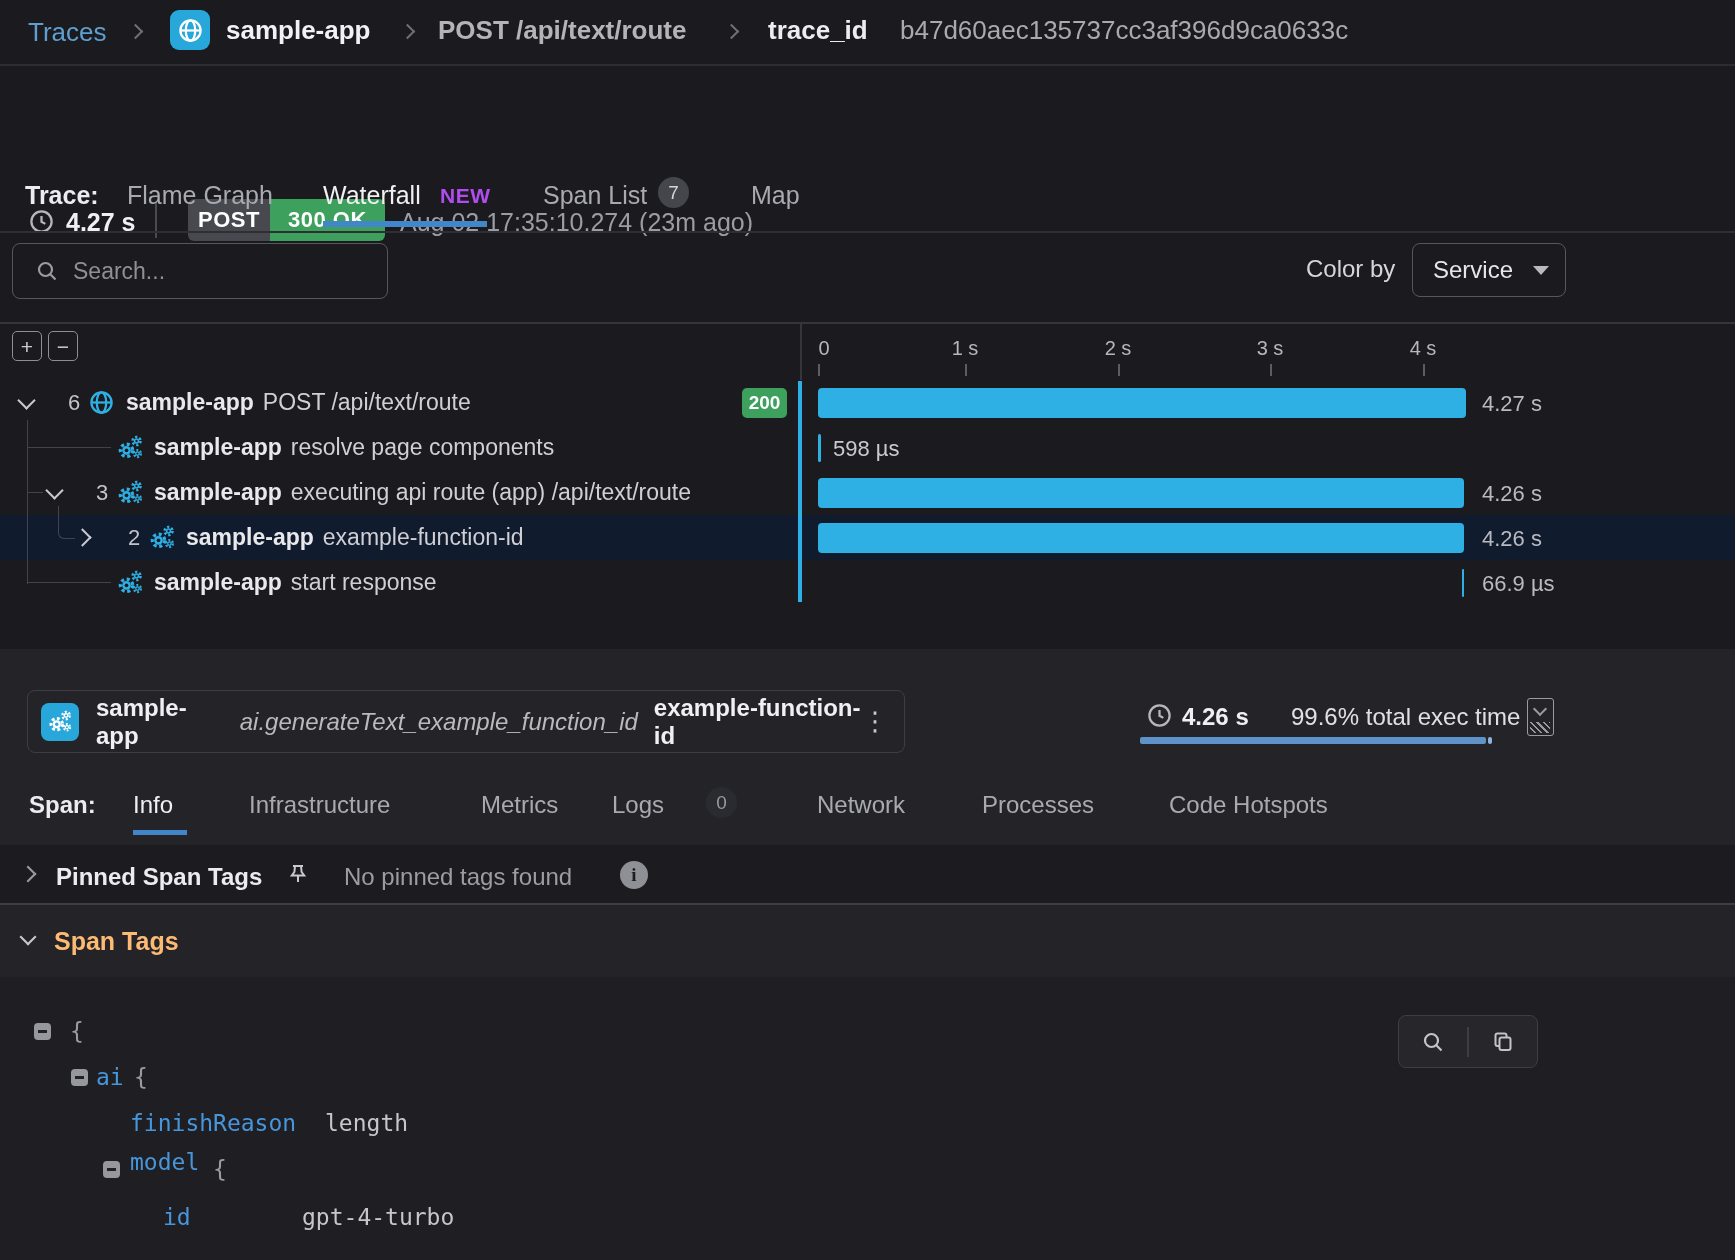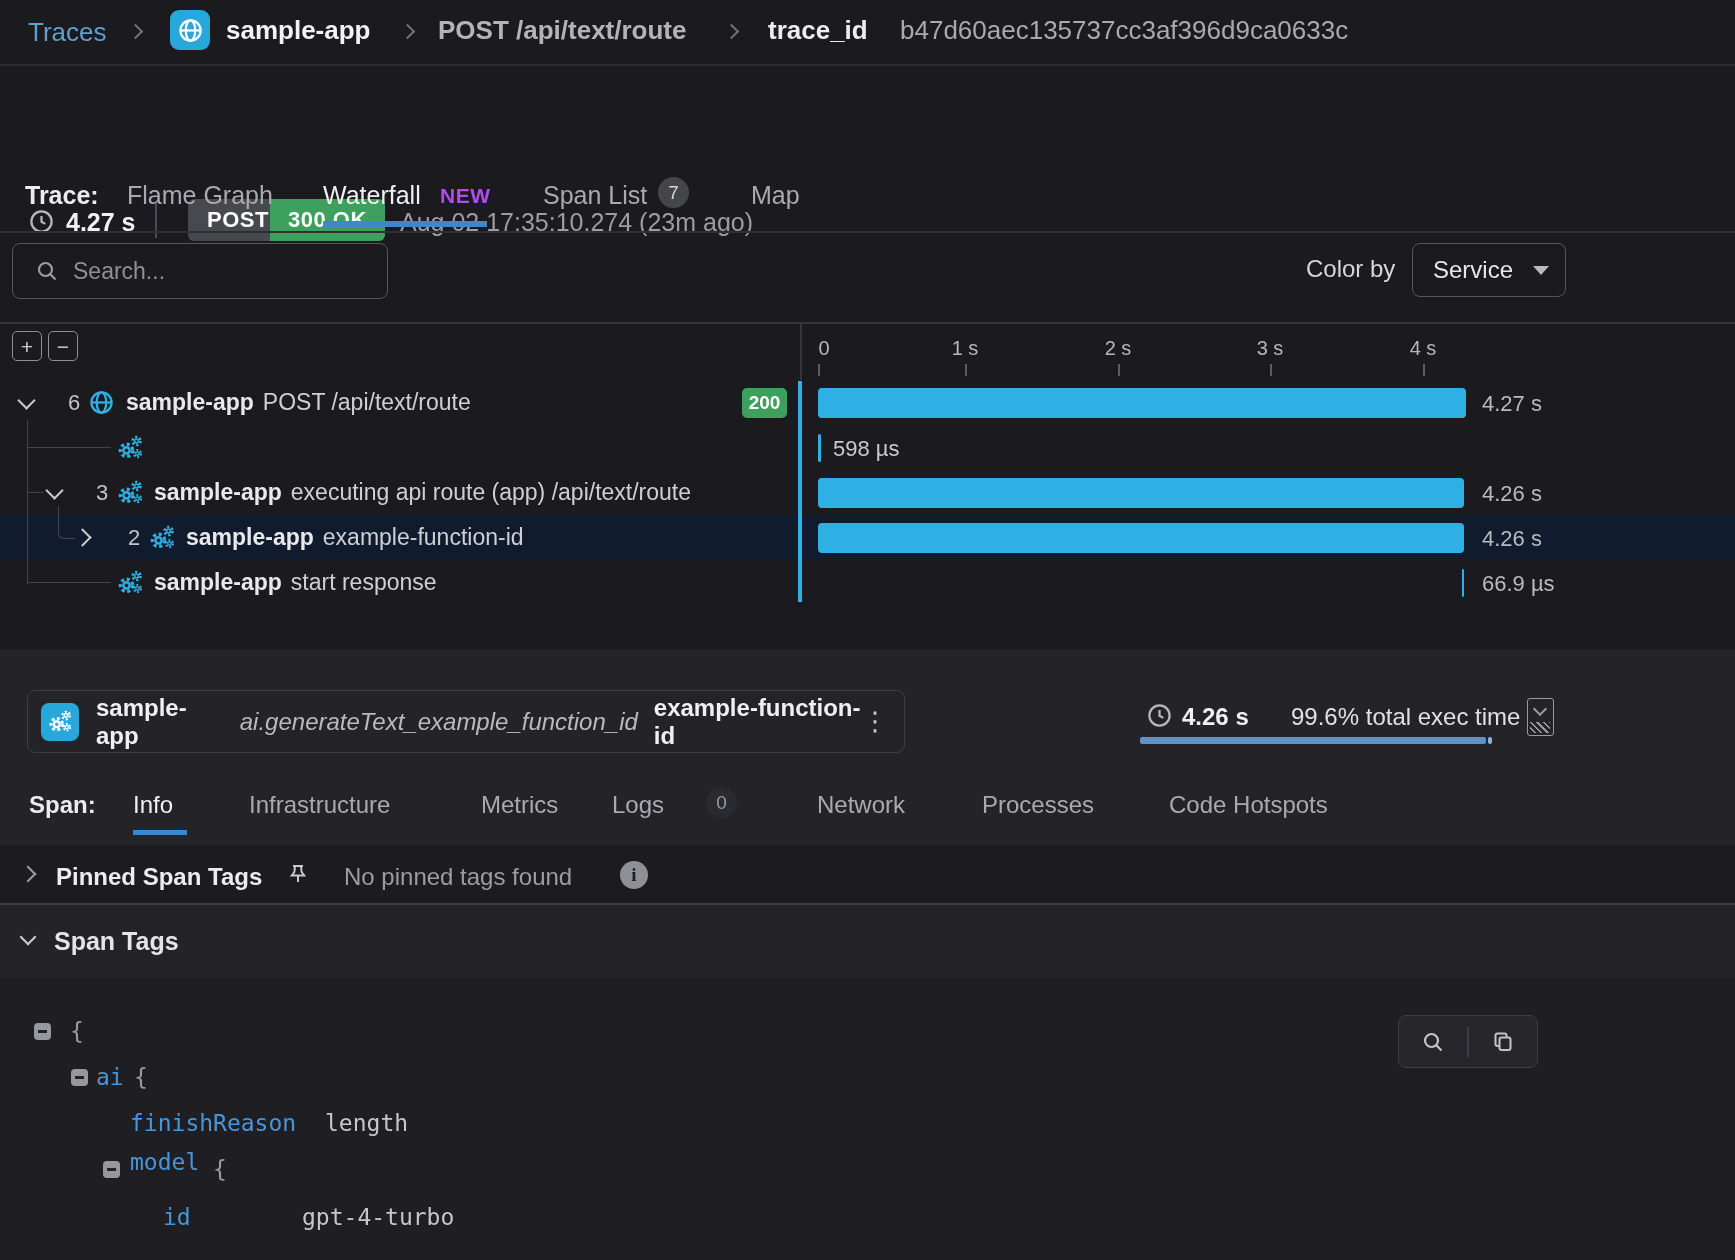--- a/index.html
+++ b/index.html
@@ -64,21 +64,21 @@
   </div>
   <div class="abs" style="left:0;top:64px;width:1735px;height:2px;background:#2c2c31;"></div>
 
   <div class="abs" style="left:0;top:96px;width:1735px;height:54px;">
     <svg class="abs" style="left:28px;top:112px;" width="27" height="27" viewBox="0 0 24 24" fill="none" stroke="#b6b6bd" stroke-width="2">
       <circle cx="12" cy="12" r="9"></circle>
         <path d="M12 7.2v5l3.4 1.9"></path>
     </svg>
     <span class="abs bold" style="left:66px;top:112px;font-size:25px;color:#f0f0f2;">4.27 s</span>
     <span class="abs" style="left:155px;top:106px;width:2px;height:36px;background:#4a4a52;"></span>
-    <span class="abs pill" style="left:188px;top:103px;height:42px;padding:0 19px;background:#48484f;border-radius:6px 0 0 6px;font-size:22px;letter-spacing:.5px;">POST</span>
+    <span class="abs pill" style="left:188px;top:103px;height:42px;padding:0 10px;background:#48484f;border-radius:6px 0 0 6px;font-size:22px;letter-spacing:.5px;">POST</span>
     <span class="abs pill" style="left:270px;top:103px;height:42px;padding:0 18px;background:#3da05d;border-radius:0 6px 6px 0;font-size:22px;letter-spacing:.5px;">300 OK</span>
     <span class="abs" style="left:400px;top:112px;font-size:25px;color:#9c9ca4;">Aug 02 17:35:10.274 (23m ago)</span>
   </div>
 
   <div class="abs" style="left:0;top:165px;width:1735px;height:66px;">
     <span class="abs bold" style="left:25px;top:16px;font-size:25px;color:#ececef;">Trace:</span>
     <span class="abs gray" style="left:127px;top:16px;font-size:25px;">Flame Graph</span>
     <span class="abs" style="left:323px;top:16px;font-size:25px;color:#f0f0f2;font-weight:500;">Waterfall</span>
     <span class="abs bold" style="left:440px;top:19px;font-size:21px;color:#b14cf0;letter-spacing:.5px;">NEW</span>
     <span class="abs gray" style="left:543px;top:16px;font-size:25px;">Span List</span>
@@ -149,20 +149,21 @@
         <circle cx="9" cy="14" r="5.3" fill="none" stroke="#2fb0e4" stroke-width="2.8" stroke-dasharray="2.6 2.3"></circle>
           <circle cx="9" cy="14" r="3.7" fill="#2fb0e4"></circle>
           <circle cx="9" cy="14" r="1.6" fill="#1b1b1f"></circle>
         <circle cx="17.6" cy="6" r="3.4" fill="none" stroke="#2fb0e4" stroke-width="2.2" stroke-dasharray="1.9 1.7"></circle>
           <circle cx="17.6" cy="6" r="2.3" fill="#2fb0e4"></circle>
           <circle cx="17.6" cy="6" r="1" fill="#1b1b1f"></circle>
         <circle cx="18.4" cy="16.8" r="2.9" fill="none" stroke="#2fb0e4" stroke-width="2" stroke-dasharray="1.6 1.5"></circle>
           <circle cx="18.4" cy="16.8" r="2" fill="#2fb0e4"></circle>
           <circle cx="18.4" cy="16.8" r=".9" fill="#1b1b1f"></circle>
       </svg>
+      <span class="treetxt" style="left:154px;"><span class="svc">sample-app</span><span class="opname">resolve page components</span></span>
       <div class="bar" style="left:818px;top:9px;width:3px;height:28px;"></div>
       <span class="durlbl" style="left:833px;top:11px;color:#c9c9cf;">598 µs</span>
     </div>
 
     <div class="abs" style="left:0;top:148px;width:1735px;height:45px;">
       <span class="rowchev chev cd" style="left:48px;top:14px;"></span>
       <span class="cnt" style="left:96px;">3</span>
       <svg class="gears" style="left:116px;top:9px;" width="28" height="28" viewBox="0 0 24 24">
         <circle cx="9" cy="14" r="5.3" fill="none" stroke="#2fb0e4" stroke-width="2.8" stroke-dasharray="2.6 2.3"></circle>
           <circle cx="9" cy="14" r="3.7" fill="#2fb0e4"></circle>
@@ -270,21 +271,21 @@
       <line x1="7" y1="4" x2="17" y2="4"></line>
         <path d="M9 4l-.6 6L5.8 13.5h12.4L15.6 10 15 4"></path>
         <line x1="12" y1="13.5" x2="12" y2="20"></line>
     </svg>
     <span class="abs" style="left:344px;top:18px;font-size:24px;color:#9c9ca4;">No pinned tags found</span>
     <span class="abs infoc" style="left:620px;top:16px;"></span>
   </div>
 
   <div class="abs" style="left:0;top:903px;width:1735px;height:74px;background:#242428;border-top:2px solid #3e3e45;box-sizing:border-box;">
     <span class="chev cd" style="position:absolute;left:22px;top:26px;width:10px;height:10px;border-color:#c9c9cf;border-width:2.2px;"></span>
-    <span class="abs bold" style="left:54px;top:22px;font-size:25px;color:#e5e5e5;">Span Tags</span>
+    <span class="abs bold" style="left:54px;top:22px;font-size:25px;color:#fdba74;">Span Tags</span>
   </div>
 
   <div class="abs" style="left:0;top:977px;width:1735px;height:283px;background:#1f1f23;">
 
     <span class="jm" style="left:34px;top:46px;"></span>
     <span class="abs mono jbrace" style="left:70px;top:41px;">{</span>
 
     <span class="jm" style="left:71px;top:92px;"></span>
     <span class="abs mono jkey" style="left:96px;top:87px;">ai</span>
     <span class="abs mono jbrace" style="left:134px;top:87px;">{</span>

